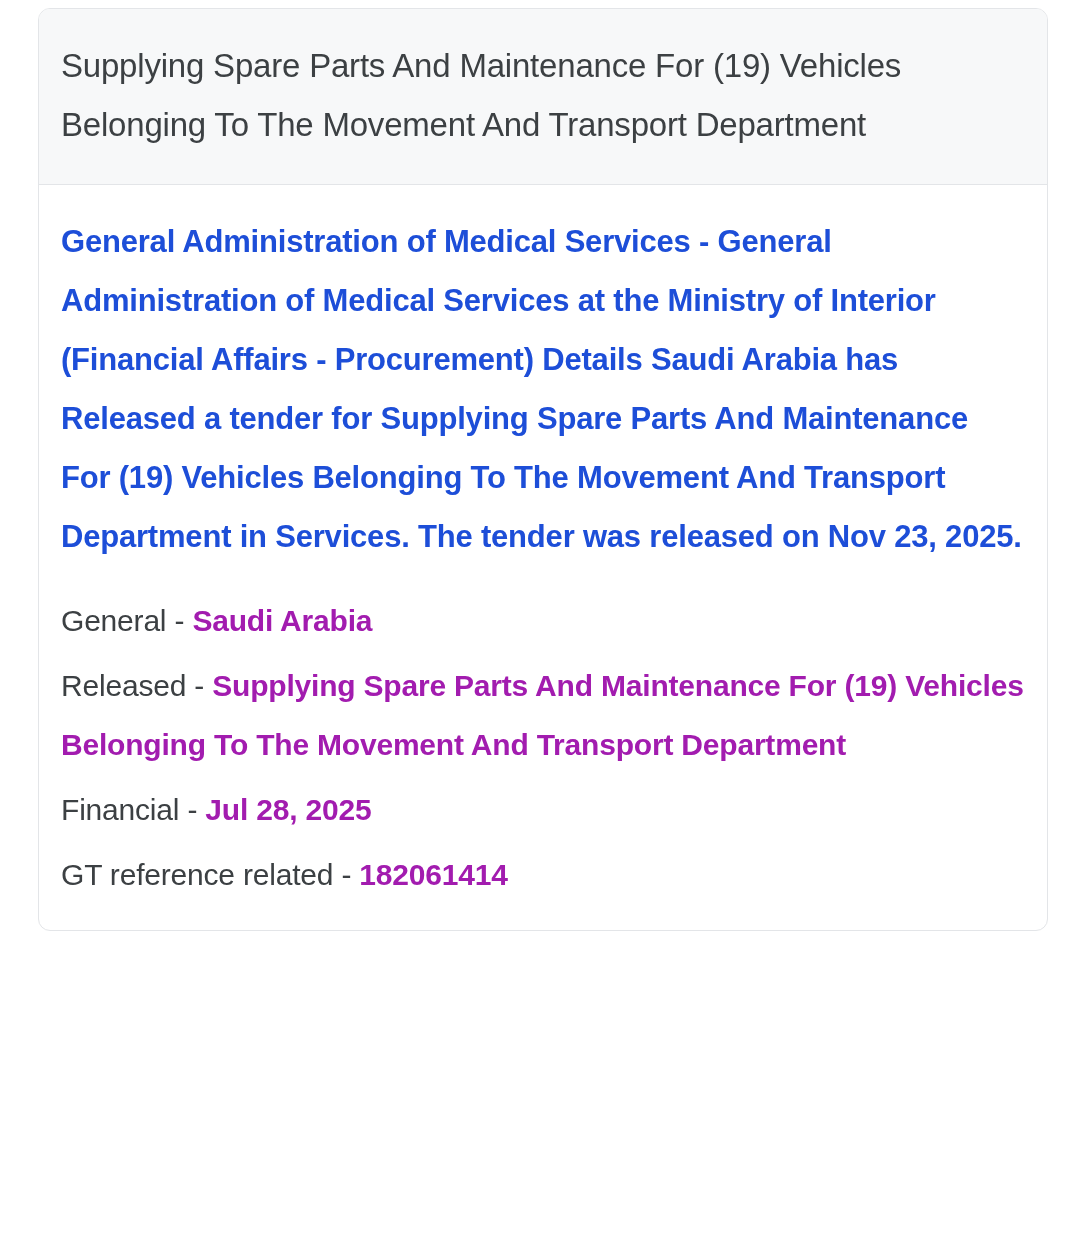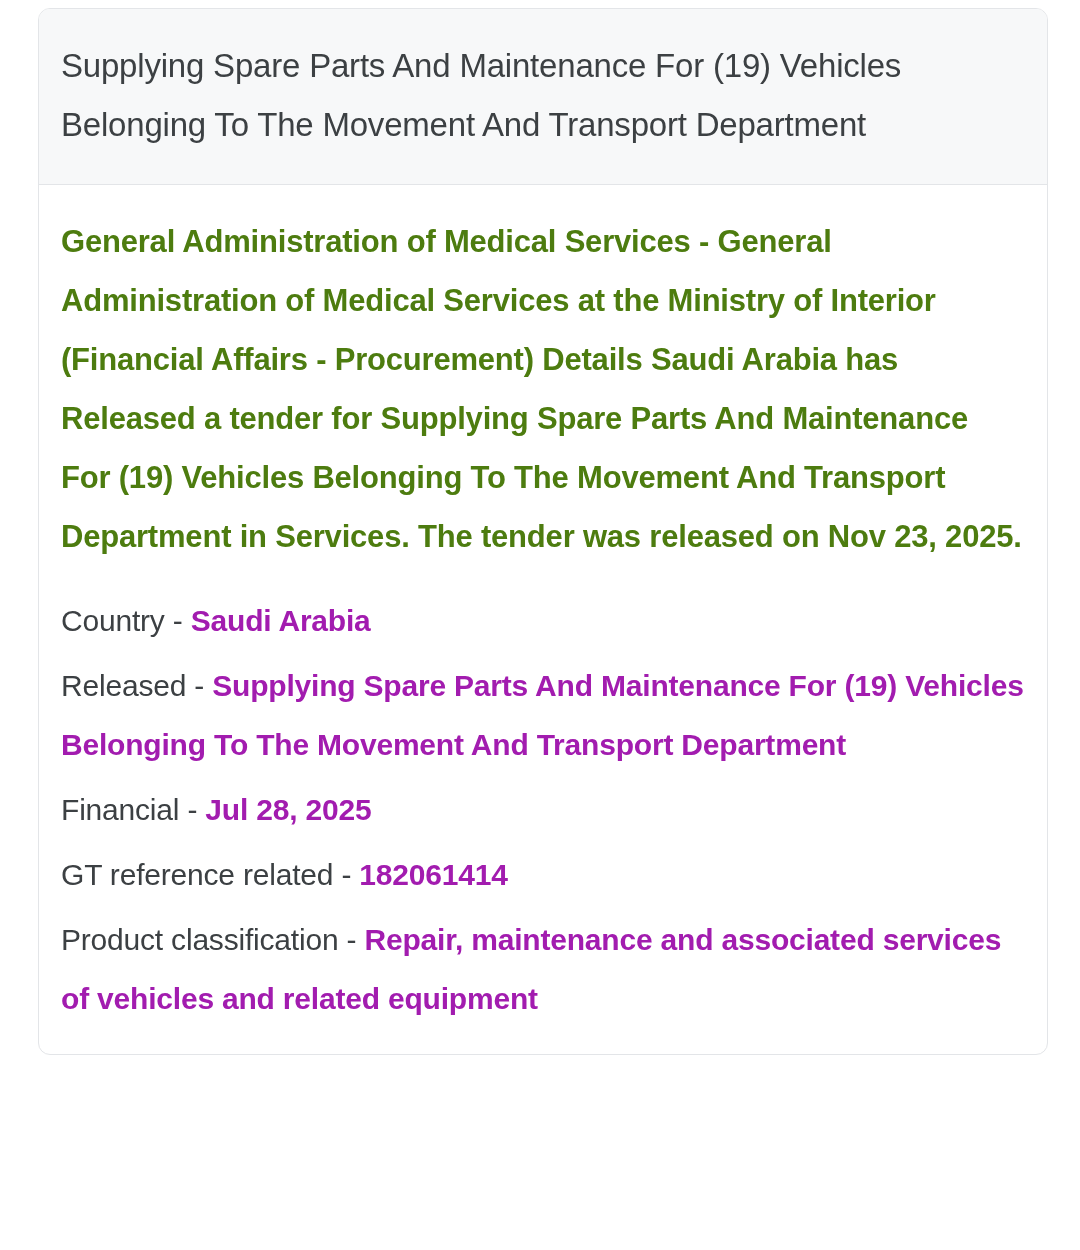--- a/index.html
+++ b/index.html
@@ -34,21 +34,21 @@
     color: #3c4043;
     font-weight: 400;
     letter-spacing: -0.2px;
   }
   .card-body {
     padding: 28px 22px 26px 22px;
   }
   .intro {
     font-size: 31px;
     line-height: 1.9;
-    color: #4d7c0f;
+    color: #1d4ed8;
     font-weight: 700;
     margin: 0 0 24px 0;
     letter-spacing: -0.2px;
   }
   .intro .light {
     font-weight: 700;
   }
   .intro .normal {
     font-weight: 700;
   }
@@ -76,34 +76,31 @@
       <div class="card-title">Supplying Spare Parts And Maintenance For (19) Vehicles Belonging To The Movement And Transport Department</div>
     </div>
 
     <div class="card-body">
 
       <p class="intro">
         <span class="light">General Administration of Medical Services - General Administration of Medical Services at the Ministry of Interior (Financial Affairs - Procurement) Details Saudi Arabia has Released a tender for </span><span class="normal">Supplying Spare Parts And Maintenance For (19) Vehicles Belonging To The Movement And Transport Department</span><span class="light"> in Services. The tender was released on Nov 23, 2025.</span>
       </p>
 
       <p class="field">
-        <span>Country - </span><span class="value">Saudi Arabia</span>
+        <span>General - </span><span class="value">Saudi Arabia</span>
       </p>
 
       <p class="field">
         <span>Released - </span><span class="value">Supplying Spare Parts And Maintenance For (19) Vehicles Belonging To The Movement And Transport Department</span>
       </p>
 
       <p class="field">
         <span>Financial - </span><span class="value">Jul 28, 2025</span>
       </p>
 
       <p class="field">
         <span>GT reference related - </span><span class="value">182061414</span>
       </p>
 
-      <p class="field">
-        <span>Product classification - </span><span class="value">Repair, maintenance and associated services of vehicles and related equipment</span>
-      </p>
 
     </div>
   </div>
 </div>
 
 </body></html>

